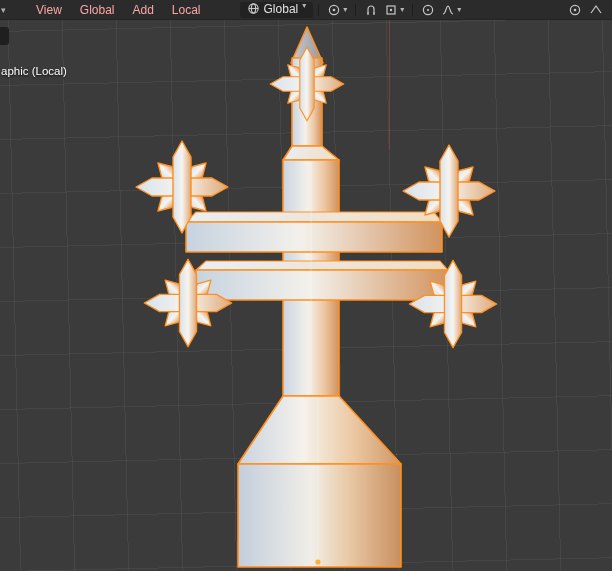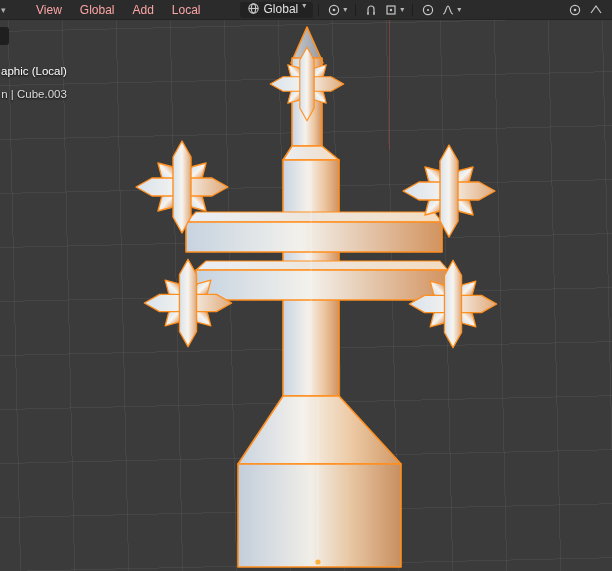--- a/index.html
+++ b/index.html
@@ -31,21 +31,21 @@
   .iconbtn{display:flex;align-items:center;gap:2px;height:16px;padding:0 3px;border-radius:3px;}
   .hicon{display:block;}
   .hicon *{stroke:#c6c6c6;stroke-width:1.2;fill:none;}
   .hicon .fill{fill:#c6c6c6;stroke:none;}
   .right-icons{
     position:absolute;right:0;top:0;height:19px;width:44px;
     display:flex;align-items:center;gap:7px;overflow:hidden;
   }
 
   
-  .viewport{position:absolute;top:19px;left:0;width:612px;height:552px;background:#3b3b3b;overflow:hidden;text-align:right;}
+  .viewport{position:absolute;top:19px;left:0;width:612px;height:552px;background:#3b3b3b;overflow:hidden;}
   .grid{
     position:absolute;left:-40px;top:-40px;width:700px;height:640px;
     background-image:
       repeating-linear-gradient(90deg, rgba(255,255,255,0.055) 0 1px, transparent 1px 54px),
       repeating-linear-gradient(0deg,  rgba(255,255,255,0.055) 0 1px, transparent 1px 54px);
     transform:rotate(-1.3deg);
   }
   .left-chip{
     position:absolute;left:0;top:8px;width:9px;height:18px;
     background:#1f1f1f;border-radius:0 3px 3px 0;
@@ -136,21 +136,20 @@
       </svg>
     </div>
   </header>
 
   <div class="viewport">
     <div class="grid"></div>
     <div class="left-chip"></div>
 
     <div class="overlay">
       <div class="l1">aphic (Local)</div>
-      <div class="l2">n | Cube.003</div>
     </div>
 
     <svg class="scene" width="612" height="552" viewBox="0 19 612 552">
       <defs>
         <linearGradient id="gShaft" x1="0" y1="0" x2="1" y2="0">
           <stop offset="0" stop-color="#c9d4e2"></stop>
             <stop offset="0.45" stop-color="#f4f1ec"></stop>
           <stop offset="0.75" stop-color="#ecc49d"></stop>
             <stop offset="1" stop-color="#d0915f"></stop>
         </linearGradient>

